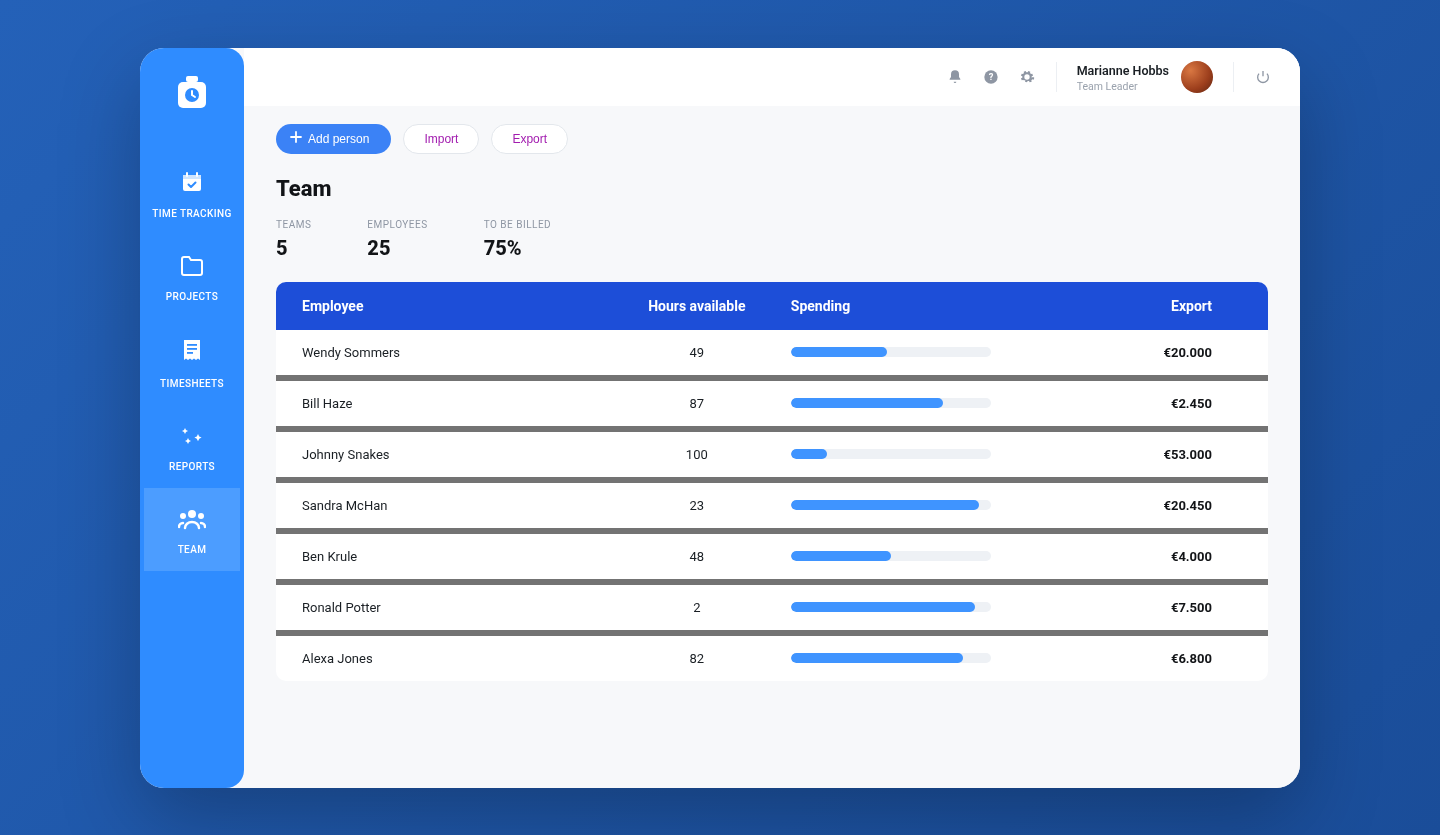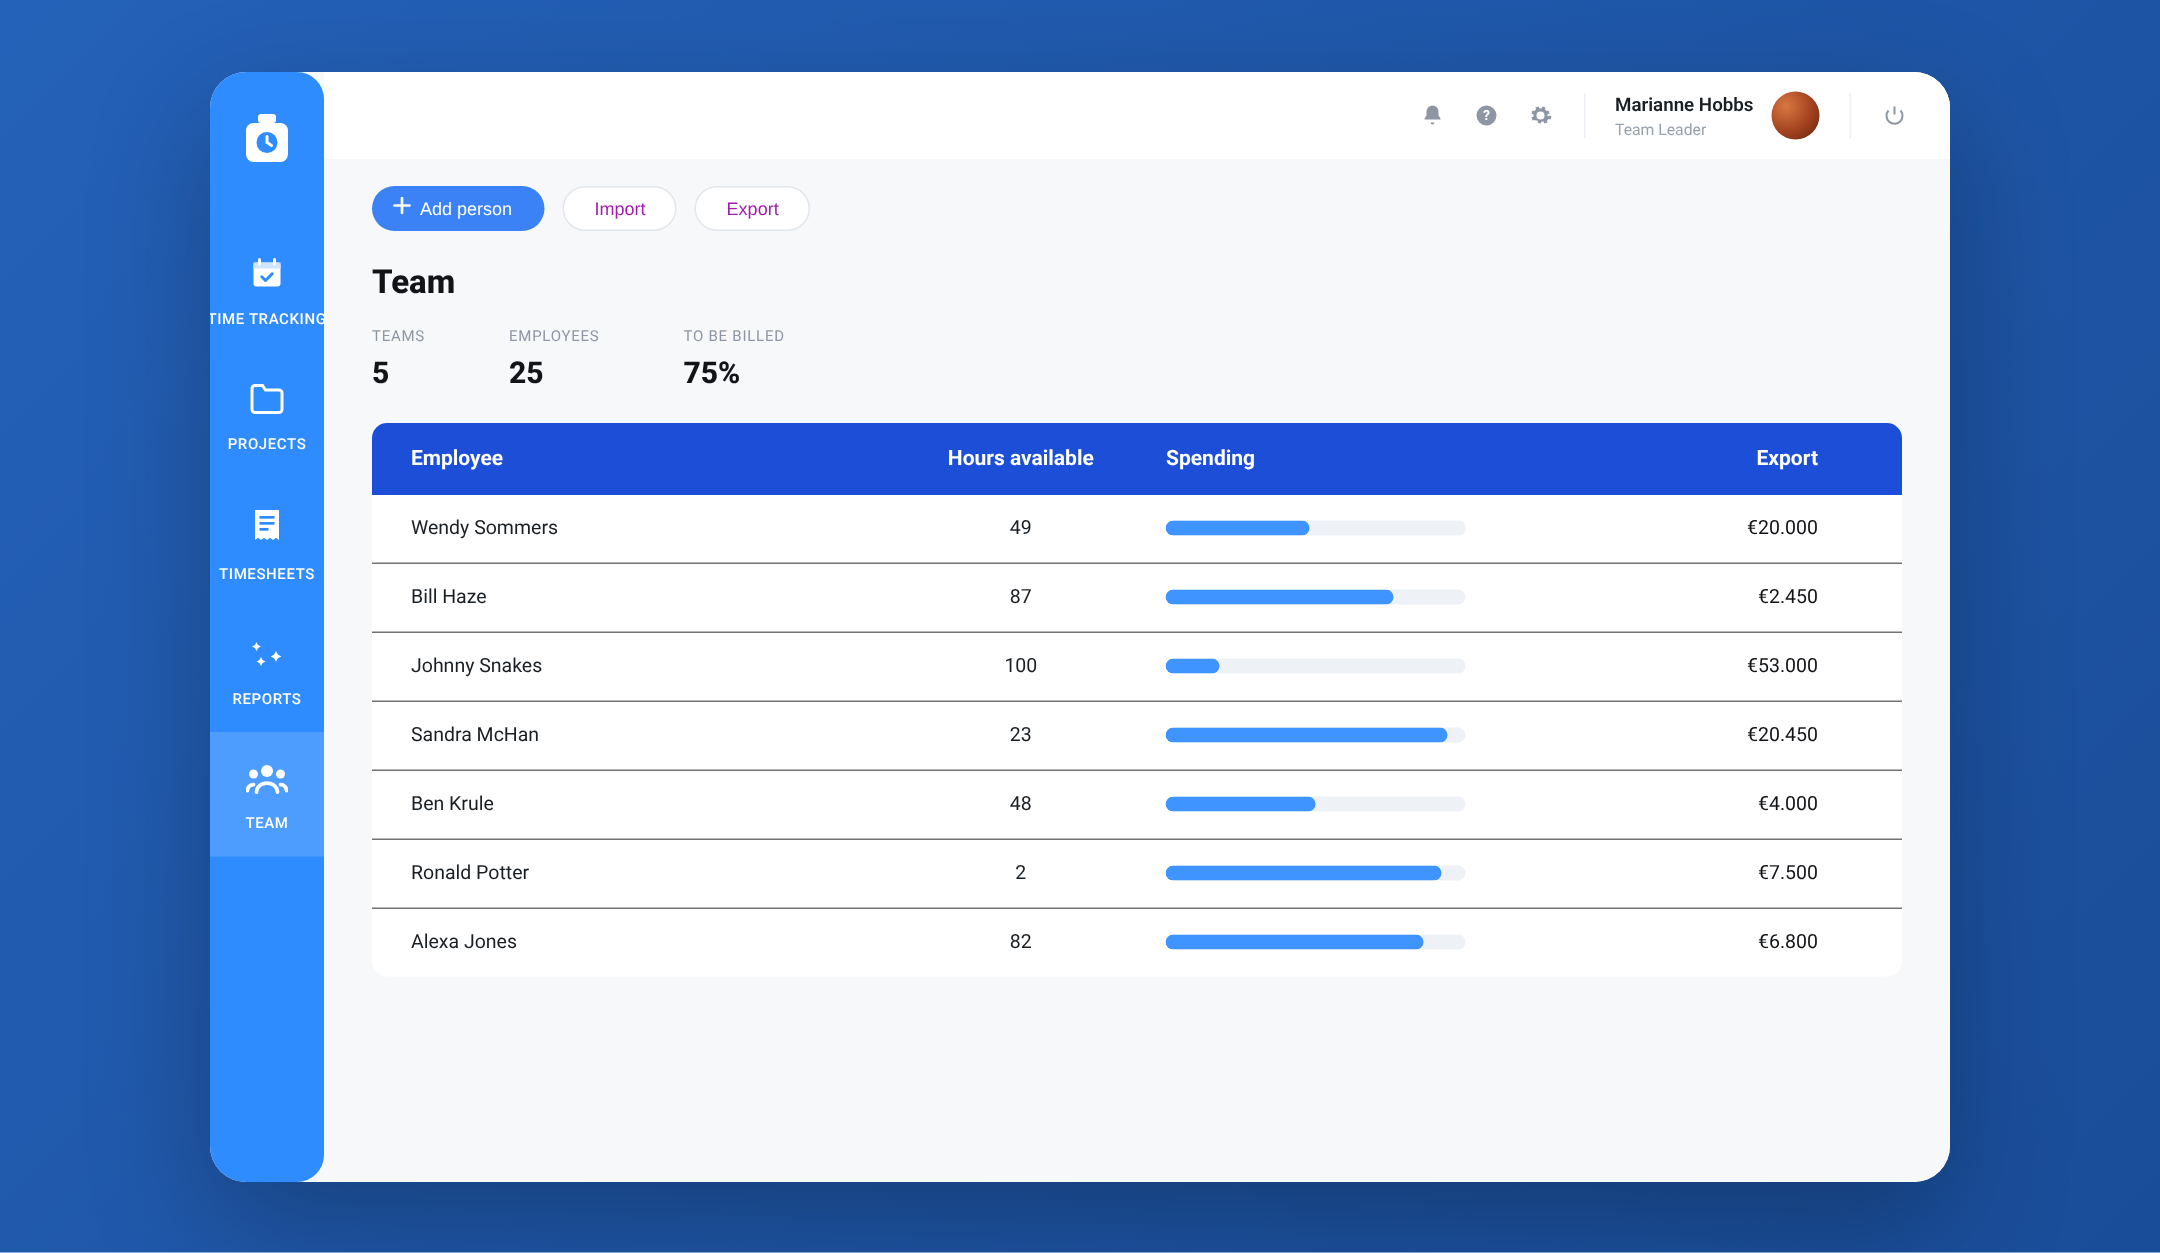--- a/index.html
+++ b/index.html
@@ -17,21 +17,21 @@
     width: 1160px;
     height: 740px;
     background: #f7f8fa;
     border-radius: 24px;
     overflow: hidden;
     display: flex;
     box-shadow: 0 30px 80px rgba(0,0,0,0.25);
   }
   
   .sidebar {
-    width: 76px;
+    width: 104px;
     background: #2f8cff;
     display: flex;
     flex-direction: column;
     align-items: center;
     padding-top: 18px;
     border-radius: 18px;
   }
   .sidebar-logo {
     width: 52px;
     height: 52px;
@@ -170,28 +170,28 @@
     font-size: 14px;
     font-weight: 700;
     align-items: center;
   }
   .table-head > div:nth-child(2) { text-align: center; }
   .table-head > div:nth-child(4) { text-align: right; padding-right: 30px; }
   .table-row {
     display: grid;
     grid-template-columns: 1.6fr 1fr 1.4fr 1fr;
     padding: 15px 26px;
-    border-bottom: 1px solid #737373;
+    border-bottom: 6px solid #737373;
     font-size: 13px;
     align-items: center;
   }
   .table-row:last-child { border-bottom: none; }
   .cell-name { color: #1a1f24; }
   .cell-hours { text-align: center; color: #1a1f24; }
-  .cell-cost { text-align: right; font-weight: 400; color: #121417; padding-right: 30px; }
+  .cell-cost { text-align: right; font-weight: 700; color: #121417; padding-right: 30px; }
   .progress-track {
     width: 200px;
     height: 10px;
     background: #eef1f5;
     border-radius: 6px;
     overflow: hidden;
   }
   .progress-fill {
     height: 100%;
     background: #3f94ff;

